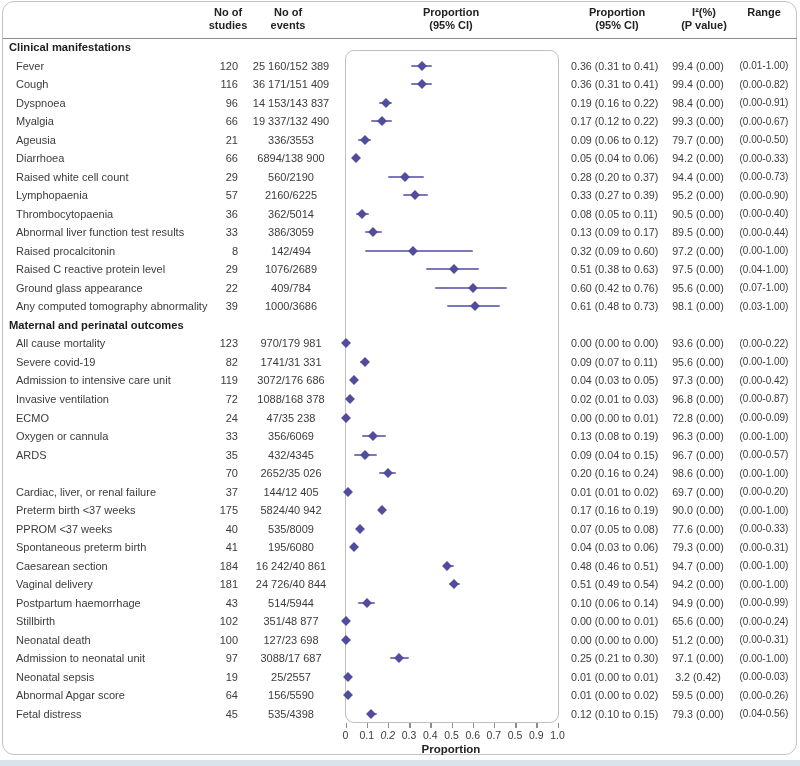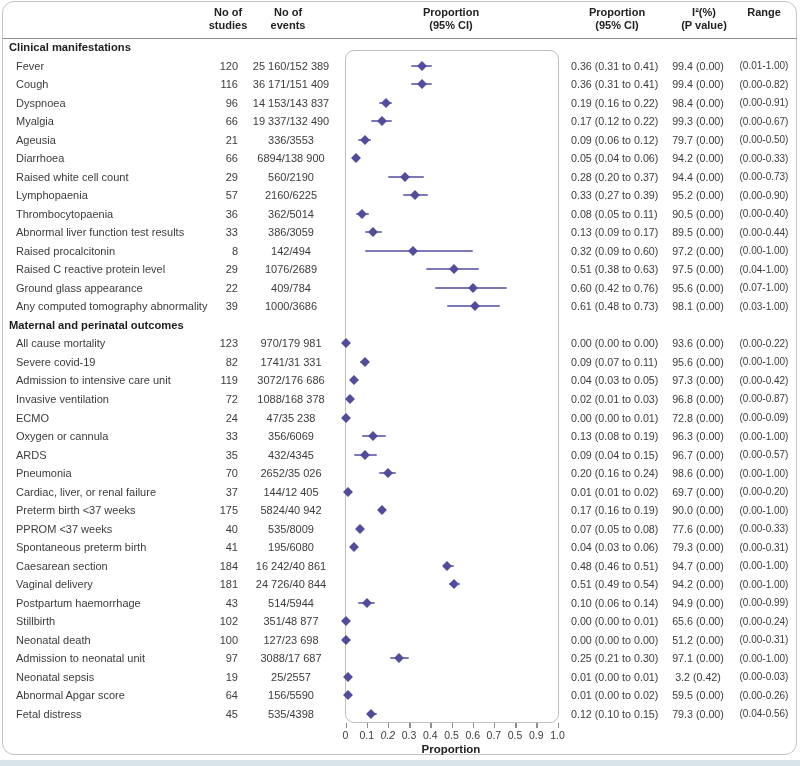--- a/index.html
+++ b/index.html
@@ -229,21 +229,20 @@
       </div>
       <div class="row" style="top: 445.286px;">
         <span class="cell c-label">ARDS</span>
         <span class="cell c-studies">35</span>
         <span class="cell c-events">432/4345</span>
         <span class="cell c-prop">0.09 (0.04 to 0.15)</span>
         <span class="cell c-i2">96.7 (0.00)</span>
         <span class="cell c-range">(0.00-0.57)</span>
       </div>
       <div class="row" style="top: 463.799px;">
-        <span class="cell c-label">Pneumonia</span>
         <span class="cell c-studies">70</span>
         <span class="cell c-events">2652/35 026</span>
         <span class="cell c-prop">0.20 (0.16 to 0.24)</span>
         <span class="cell c-i2">98.6 (0.00)</span>
         <span class="cell c-range">(0.00-1.00)</span>
       </div>
       <div class="row" style="top: 482.312px;">
         <span class="cell c-label">Cardiac, liver, or renal failure</span>
         <span class="cell c-studies">37</span>
         <span class="cell c-events">144/12 405</span>

